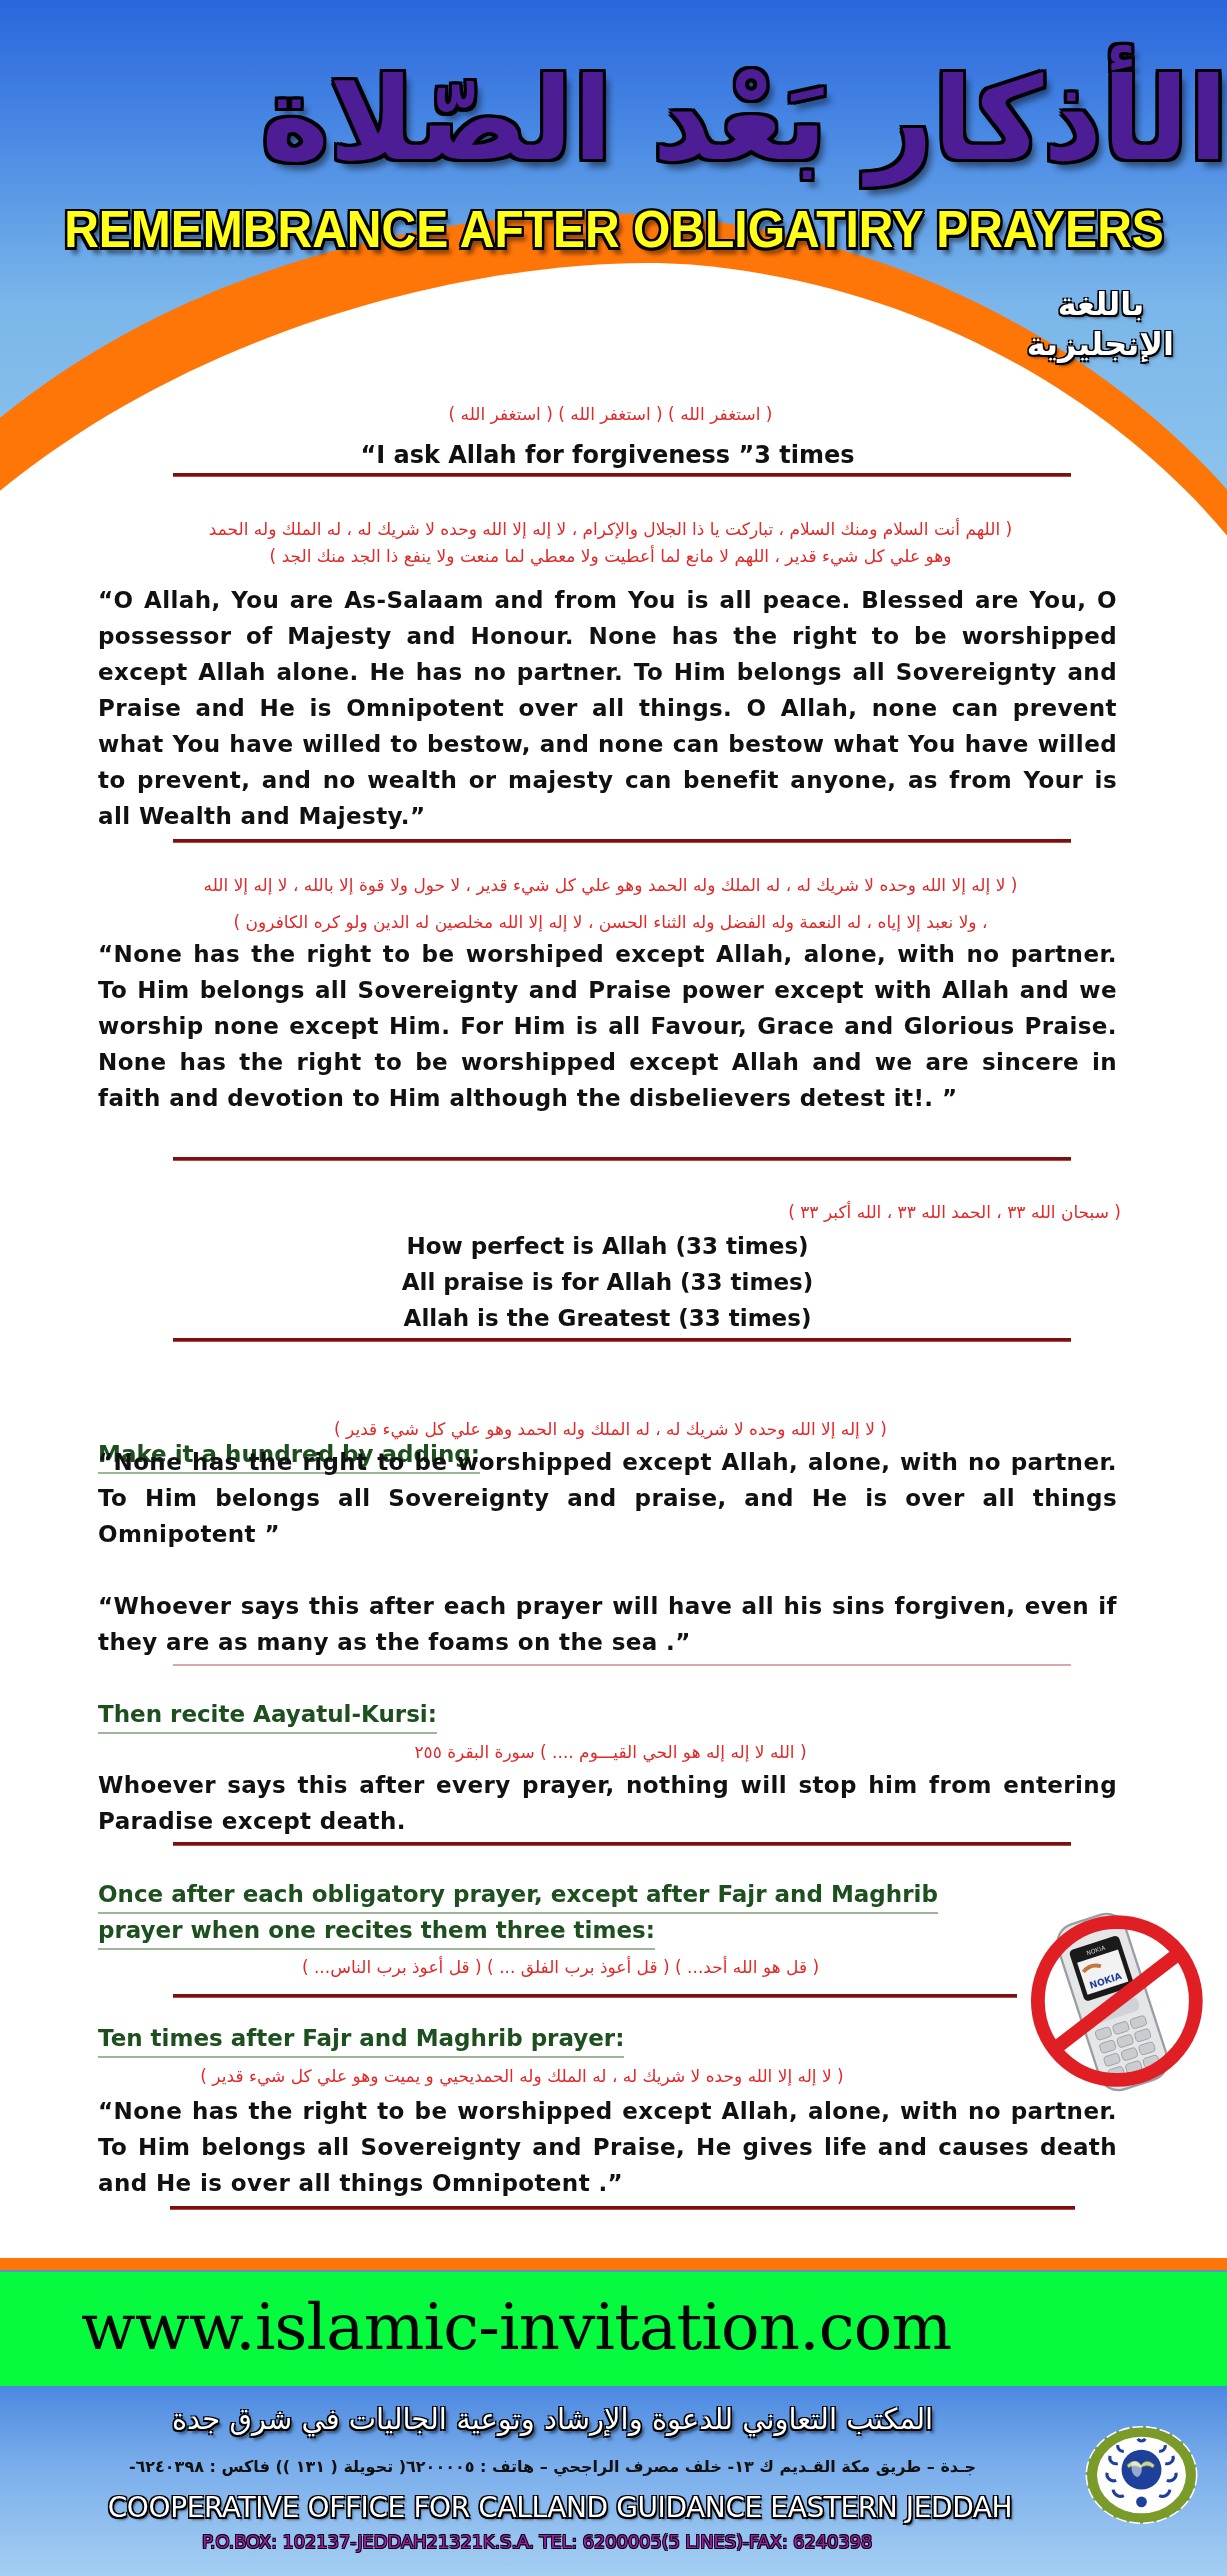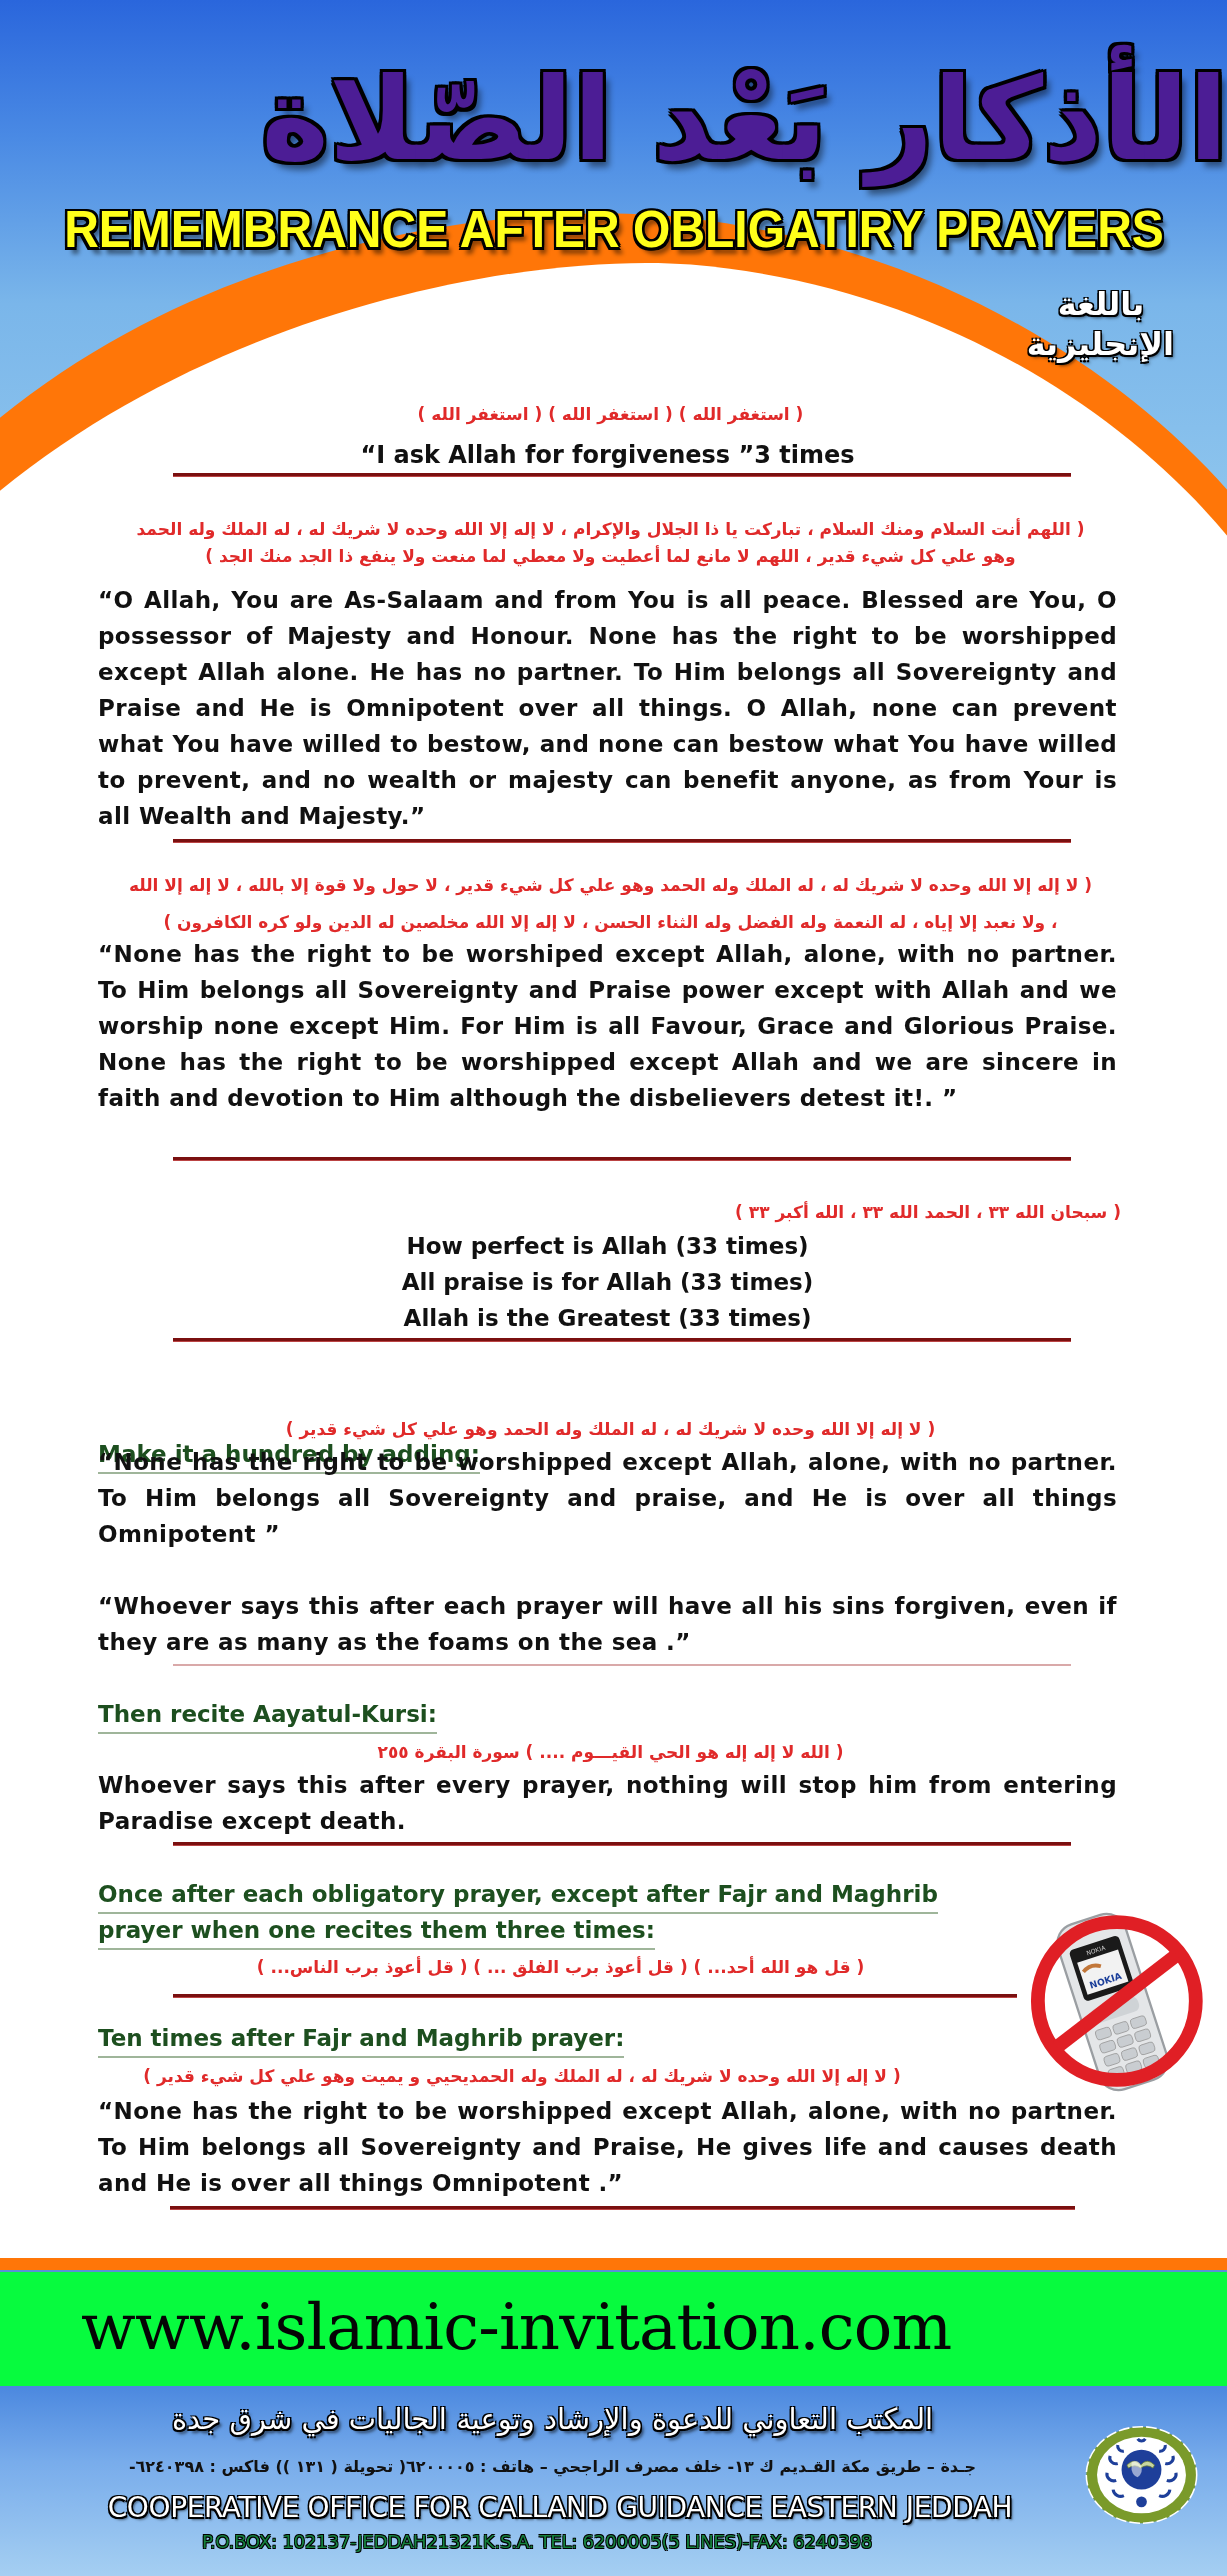--- a/index.html
+++ b/index.html
@@ -14,21 +14,21 @@
     text-shadow: -3.1px -3.1px 0 #000, 3.1px -3.1px 0 #000, -3.1px 3.1px 0 #000, 3.1px 3.1px 0 #000, 0 3.1px 0 #000, 0 -3.1px 0 #000, 3.1px 0 0 #000, -3.1px 0 0 #000, 6.1px 7.7px 6.1px rgba(0,0,0,0.45); }
   .title-en { left: 0; top: 201px; width: 1228px; text-align: center;
     font-family: "Liberation Sans", sans-serif; font-weight: bold; font-size: 48px; line-height: 58px;
     color: #ffff1a; transform: scaleY(1.08);
     text-shadow: -2.3px -2.3px 0 #000, 2.3px -2.3px 0 #000, -2.3px 2.3px 0 #000, 2.3px 2.3px 0 #000, 0 2.3px 0 #000, 0 -2.3px 0 #000, 2.3px 0 0 #000, -2.3px 0 0 #000, 4.6px 6.1px 4.6px rgba(0,0,0,0.45); }
   .lang-ar { left: 1028px; top: 284px; width: 146px; text-align: center; direction: rtl;
     font-family: "DejaVu Sans", sans-serif; font-weight: bold; font-size: 32px; line-height: 40px; color: #ffffff;
     text-shadow: -1.5px -1.5px 0 #000, 1.5px -1.5px 0 #000, -1.5px 1.5px 0 #000, 1.5px 1.5px 0 #000, 2.3px 3.1px 3.1px rgba(0,0,0,0.5); }
 
   .ar-line { left: 100px; width: 1021px; text-align: center; direction: rtl;
-    font-family: "DejaVu Sans", sans-serif; font-weight: bold; font-size: 17px; line-height: 26px; color: #e02a2a; }
+    font-family: "DejaVu Sans", sans-serif; font-weight: normal; font-size: 17px; line-height: 26px; color: #e02a2a; }
   .en-para { left: 98px; width: 1019px; text-align: justify; text-align-last: left;
     font-family: "DejaVu Sans", sans-serif; font-weight: bold; font-size: 23px; line-height: 36px; color: #111111;
     letter-spacing: 0.4px; }
   .en-center { left: 98px; width: 1019px; text-align: center;
     font-family: "DejaVu Sans", sans-serif; font-weight: bold; font-size: 23px; line-height: 36px; color: #111111; }
   .heading-green { left: 98px;
     font-family: "DejaVu Sans", sans-serif; font-weight: bold; font-size: 23px; line-height: 36px; color: #1d4f1f;
     border-bottom: 2.3px solid #9fb59a; padding-bottom: 0; }
   .divider { left: 173px; width: 898px; height: 3.1px; background: #7a1010; border-bottom: 0.8px solid #b44; }
 
@@ -40,21 +40,21 @@
     background: linear-gradient(180deg, #4b88df 0%, #78aceb 40%, #a5cff2 100%); }
   .office-ar { left: 115px; top: 2398px; width: 875px; text-align: center; direction: rtl;
     font-family: "DejaVu Sans", sans-serif; font-weight: normal; font-size: 29px; line-height: 43px; color: #ffffff;
     text-shadow: -1.5px -1.5px 0 #000, 1.5px -1.5px 0 #000, -1.5px 1.5px 0 #000, 1.5px 1.5px 0 #000, 3.1px 3.8px 3.1px rgba(0,0,0,0.6); }
   .address-ar { left: 115px; top: 2454px; width: 875px; text-align: center; direction: rtl;
     font-family: "DejaVu Sans", sans-serif; font-weight: bold; font-size: 16px; line-height: 26px; color: #111111; }
   .office-en { left: 46px; top: 2489px; width: 1028px; text-align: center;
     font-family: "DejaVu Sans", sans-serif; font-size: 28px; line-height: 37px; color: #ffffff; letter-spacing: -0.4px;
     text-shadow: -1.5px -1.5px 0 #000, 1.5px -1.5px 0 #000, -1.5px 1.5px 0 #000, 1.5px 1.5px 0 #000, 2.3px 3.1px 2.3px rgba(0,0,0,0.5); }
   .pobox { left: 138px; top: 2528px; width: 798px; text-align: center;
-    font-family: "DejaVu Sans", sans-serif; font-size: 18.4px; line-height: 28px; color: #15803d; letter-spacing: -0.4px;
+    font-family: "DejaVu Sans", sans-serif; font-size: 18.4px; line-height: 28px; color: #a21caf; letter-spacing: -0.4px;
     text-shadow: -0.8px -0.8px 0 #000, 0.8px -0.8px 0 #000, -0.8px 0.8px 0 #000, 0.8px 0.8px 0 #000; }
   .logo { left: 1084px; top: 2425px; width: 115px; height: 100px; }
   .phone { left: 1017px; top: 1909px; width: 192px; height: 184px; }
 </style>
 </head>
 <body>
 
 <div class="abs header-bg"></div>
 <svg class="abs arc-svg" viewBox="0 0 1600 720" preserveAspectRatio="none">
   <path d="M0,545 C300,300 700,260 900,285 C1200,320 1450,470 1600,640 L1600,720 L0,720 Z" fill="#ff7608"></path>

